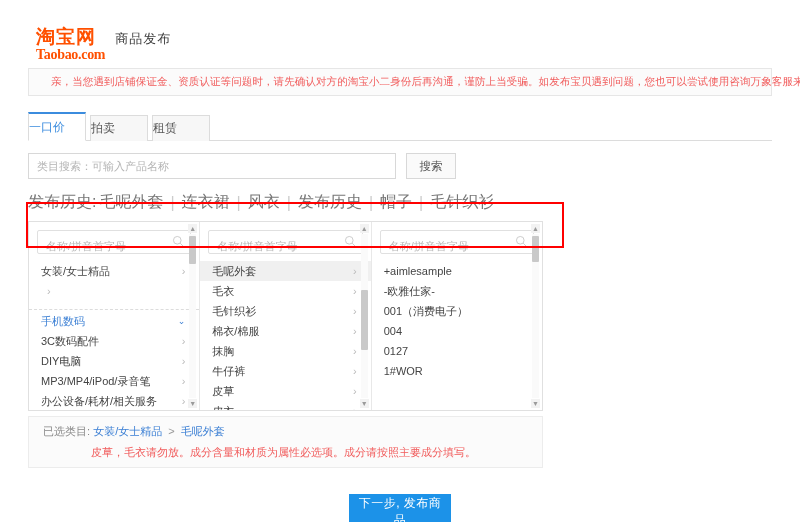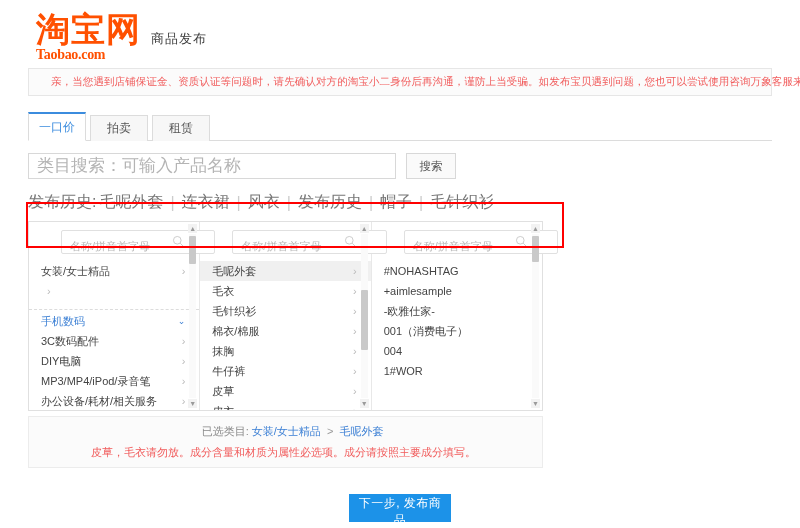--- a/index.html
+++ b/index.html
@@ -16,21 +16,21 @@
 
   
   .header {
     display: flex; align-items: flex-end;
     padding: 12px 0 0 36px;
     height: 62px;
   }
   .logo-wrap { display: flex; flex-direction: column; line-height: 1; }
   .logo-cn {
     font-family: "DejaVu Sans", sans-serif;
-    font-size: 34px; font-weight: bold;
+    font-size: 19px; font-weight: bold;
     color: #ff5000;
     letter-spacing: 1px;
   }
   .logo-en {
     font-family: "Liberation Serif", serif;
     font-size: 14px; font-weight: bold;
     color: #ff5000;
     margin-top: 2px; letter-spacing: -0.3px;
   }
   .header-title {
@@ -60,21 +60,20 @@
   .tabs {
     margin: 16px 28px 0 28px;
     display: flex;
     align-items: flex-end;
     border-bottom: 1px solid #dcdcdc;
     height: 29px;
   }
   .tab {
     width: 58px; height: 26px;
     line-height: 25px;
-    text-align: center;
     font-size: 12px;
     color: #555;
     background: #f7f7f7;
     border: 1px solid #dcdcdc;
     border-bottom: none;
     margin-right: 4px;
     cursor: pointer;
     position: relative;
     top: 1px;
   }
@@ -90,21 +89,21 @@
   
   .search-row {
     margin: 12px 28px 0 28px;
     display: flex; align-items: center;
   }
   .search-input {
     width: 368px; height: 26px;
     border: 1px solid #d8d8d8;
     background: #fff;
     padding: 0 8px;
-    font-size: 17px;
+    font-size: 11px;
     color: #333;
     outline: none;
     font-family: "Liberation Sans", sans-serif;
   }
   .search-input::placeholder { color: #b4b4b4; }
   .search-btn {
     margin-left: 10px;
     width: 50px; height: 26px;
     background: #fafafa;
     border: 1px solid #d8d8d8;
@@ -164,21 +163,20 @@
   .col-input {
     width: 100%; height: 24px;
     border: 1px solid #e0e0e0;
     border-radius: 2px;
     padding: 8px 22px 0 8px;
     font-size: 11px;
     color: #333;
     outline: none;
     background: #fff;
     font-family: "Liberation Sans", sans-serif;
-    margin-left: 24px;
   }
   .col-input::placeholder { color: #b8b8b8; }
   .col-srch-icon {
     position: absolute; right: 6px; top: 5px;
     width: 13px; height: 13px;
     pointer-events: none;
   }
   .col-srch-icon svg { display: block; }
 
   .col-list {
@@ -238,21 +236,21 @@
 
   
   .selbar {
     margin: 5px 28px 0 28px;
     width: 515px;
     min-height: 44px;
     background: #fbfbfb;
     border: 1px solid #ececec;
     padding: 7px 0 7px 14px;
   }
-  .sel-line { font-size: 11px; color: #888; text-align: center; }
+  .sel-line { font-size: 11px; color: #888; }
   .sel-link { color: #3b7fd4; cursor: pointer; }
   .sel-sep { color: #999; margin: 0 3px; }
   .tip-line {
     font-size: 11px; color: #f15c5c;
     margin-top: 6px; padding-left: 48px;
   }
 
   
   .btn-row {
     position: absolute;
@@ -435,33 +433,33 @@
           <span class="col-srch-icon">
             <svg width="13" height="13" viewBox="0 0 16 16">
               <circle cx="6.5" cy="6.5" r="4.7" fill="none" stroke="#ccc" stroke-width="1.2"></circle>
               <line x1="10" y1="10" x2="14.5" y2="14.5" stroke="#ccc" stroke-width="1.2"></line>
             </svg>
           </span>
         </div>
       </div>
       <div class="col-list">
         <div class="li">
-            <span class="txt">#NOHASHTAG</span>
-          </div>
-        <div class="li">
             <span class="txt">+aimlesample</span>
           </div>
         <div class="li">
             <span class="txt">-欧雅仕家-</span>
           </div>
         <div class="li">
             <span class="txt">001（消费电子）</span>
           </div>
         <div class="li">
             <span class="txt">004</span>
+          </div>
+        <div class="li">
+            <span class="txt">0127</span>
           </div>
         <div class="li">
             <span class="txt">1#WOR</span>
           </div>
 
       </div>
       <div class="sbar">
         <div class="sb-arrow">▲</div>
         <div class="sb-track">
           <div class="sb-thumb" style="top:2px;height:26px;"></div>

